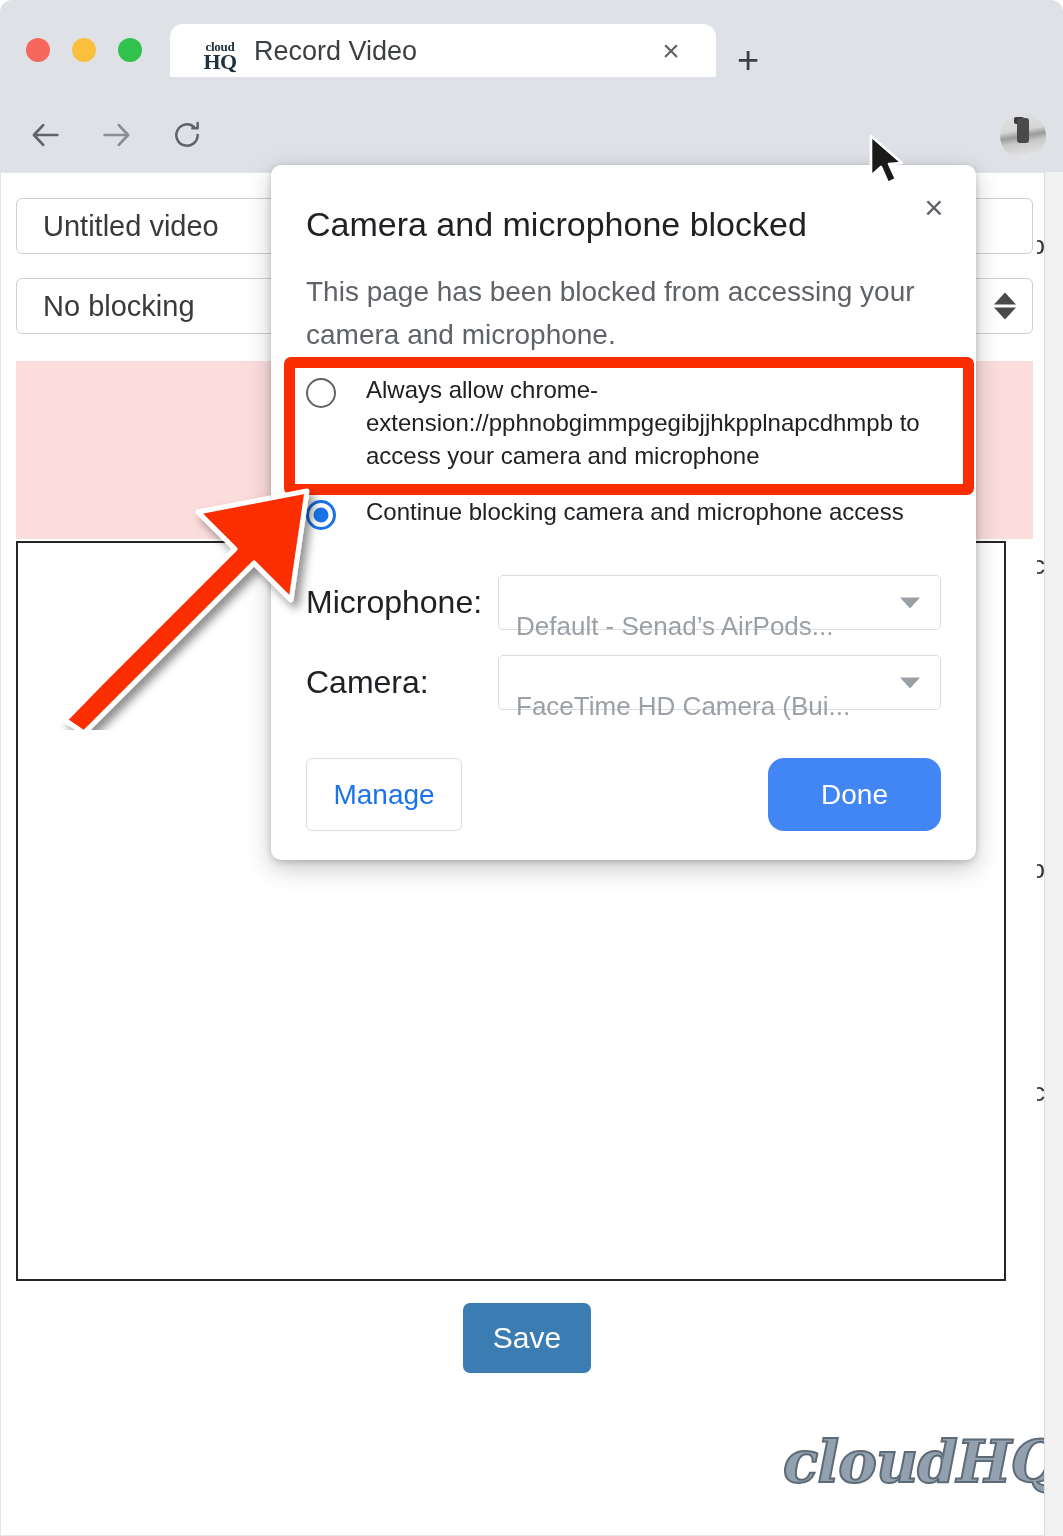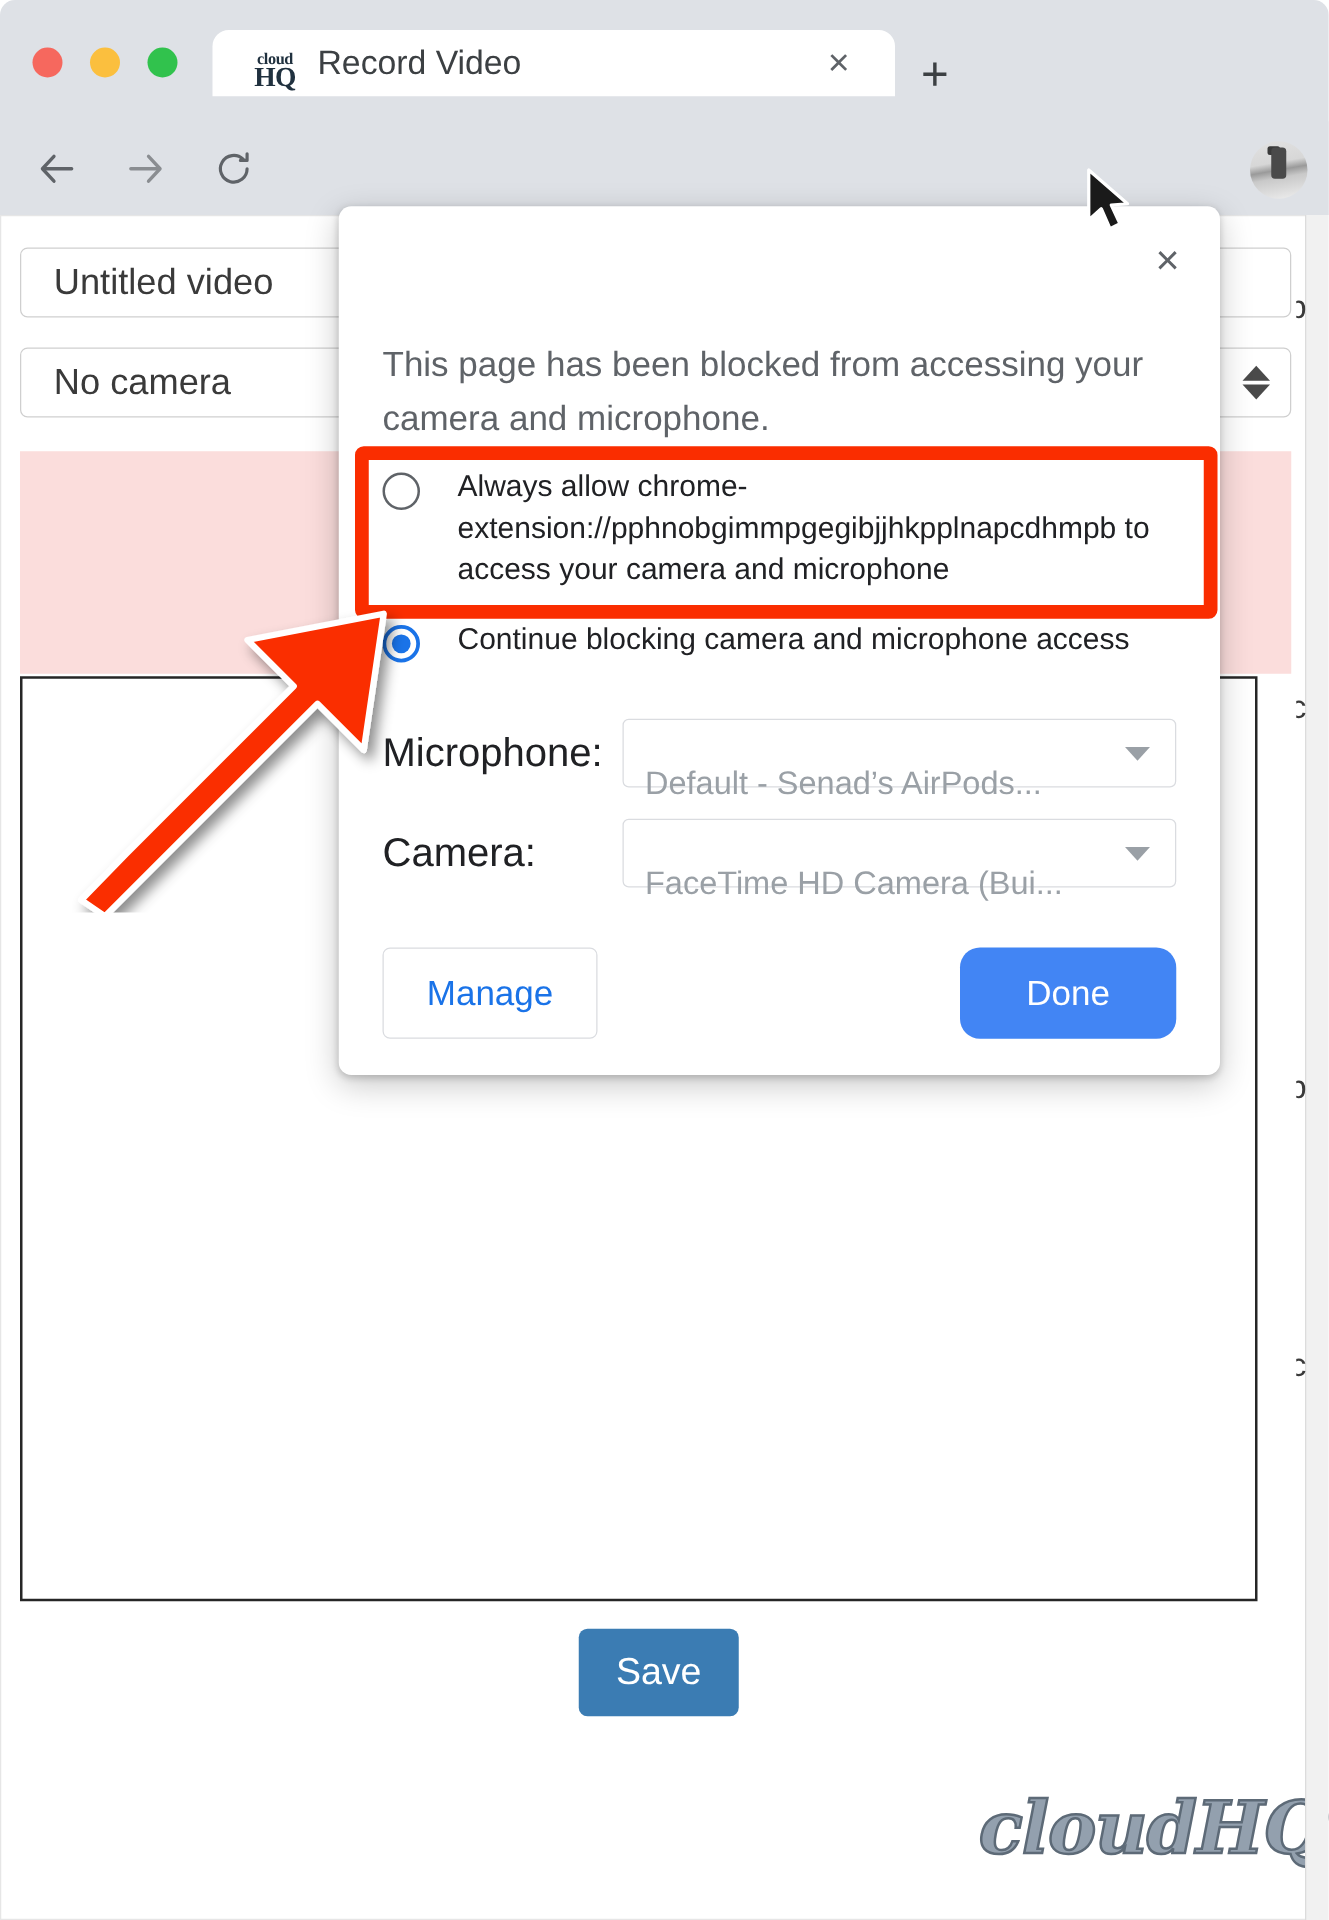--- a/index.html
+++ b/index.html
@@ -396,21 +396,21 @@
     transform: translateY(-50%);
     width: 0; height: 0;
     border-left: 10px solid transparent;
     border-right: 10px solid transparent;
     border-top: 11px solid #9aa0a6;
   }
 
   .btn-manage {
     position: absolute;
     left: 35px; top: 593px;
-    width: 172px; height: 73px;
+    width: 156px; height: 73px;
     border: 1px solid #dadce0;
     border-radius: 6px;
     background: #fff;
     color: #1a73e8;
     font-size: 28px;
     display: flex;
     align-items: center;
     justify-content: center;
     font-family: "Liberation Sans", sans-serif;
     box-sizing: border-box;
@@ -510,21 +510,21 @@
 </div>
 
 <div class="page">
   <div class="page-inner">
 
     <div class="field-title">
       <span class="val">Untitled video</span>
     </div>
 
     <div class="field-effects">
-      <span class="val">No camera</span>
+      <span class="val">No blocking</span>
       <span class="spinner">
         <span class="spin-up"></span>
         <span class="spin-down"></span>
       </span>
     </div>
 
     <div class="alert-box">
       <span class="alert-text">Click on "lock</span>
     </div>
 
@@ -542,20 +542,21 @@
   <div class="edge-text" style="top:58px;">b</div>
   <div class="edge-text" style="top:378px;">c</div>
   <div class="edge-text" style="top:682px;">b</div>
   <div class="edge-text" style="top:905px;">c</div>
 </div>
 
 <div class="perm-bubble">
 
   <div class="bubble-close">×</div>
 
+  <div class="bubble-title">Camera and microphone blocked</div>
 
   <div class="bubble-desc">This page has been blocked from accessing your camera and microphone.</div>
 
   <div class="radio-row radio-row-1">
     <span class="radio-outer"></span>
     <span class="radio-label">Always allow chrome-extension://pphnobgimmpgegibjjhkpplnapcdhmpb to access your camera and microphone</span>
   </div>
 
   <div class="radio-row radio-row-2">
     <span class="radio-outer checked"></span>

